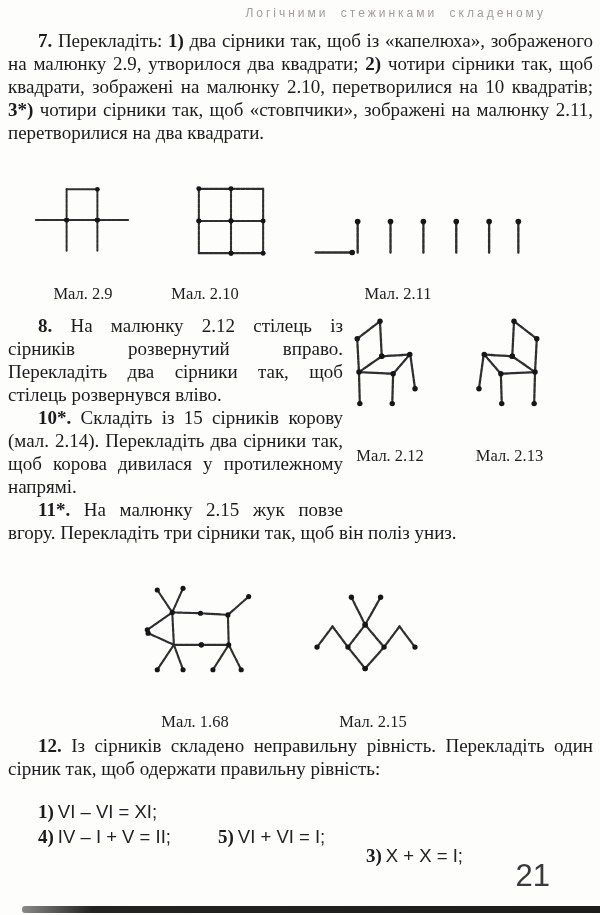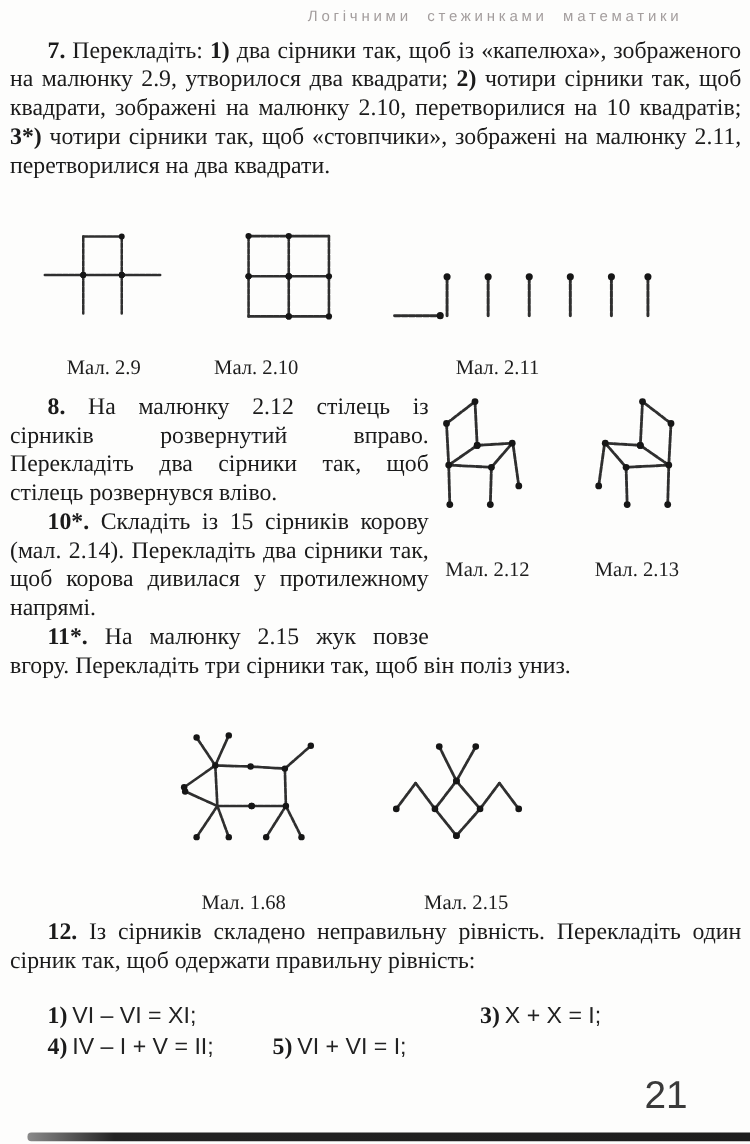--- a/index.html
+++ b/index.html
@@ -28,37 +28,37 @@
   .fig-caption{
     position:absolute;font-size:16.5px;color:#1d1d1d;
     text-align:center;white-space:nowrap;margin-top:13px;
   }
   svg.matchfig line{stroke:#2f2f2f;stroke-width:2.6;stroke-linecap:round;stroke-dasharray:5 1.3;}
   svg.matchfig circle{fill:#161616;stroke:none;}
   .eq-row{position:absolute;left:8px;width:585px;height:25px;}
   #eq-row1{top:801px;}
   #eq-row2{top:826px;}
   .eq-cell{position:absolute;top:0;white-space:nowrap;}
-  .eq-c1{left:30px;} .eq-c2{left:210px;} .eq-c3{left:376px;}
+  .eq-c1{left:30px;} .eq-c2{left:210px;} .eq-c3{left:358px;margin-top:44px;}
   .eq-num{font-weight:bold;font-size:19px;font-family:"Liberation Serif",serif;}
   .eq-expr{font-family:"Liberation Sans",sans-serif;font-size:18.5px;color:#222;}
   .page-number{
     position:absolute;top:858px;right:50px;
     font-family:"Liberation Sans",sans-serif;font-size:31px;color:#3a3a3a;
   }
   .footer-edge{
     position:absolute;left:22px;right:0;bottom:2px;height:7px;
     background:linear-gradient(to right,#8a8a8a,#232323 12%,#1d1d1d);
     border-radius:3px 0 0 3px;
   }
 </style>
 </head>
 <body>
 
-<div class="running-title">Логічними стежинками математики</div>
+<div class="running-title">Логічними стежинками складеному</div>
 
 <p class="para block" id="para7"><b>7.</b> Перекладіть: <b>1)</b> два сірники так, щоб із «капелюха», зображеного на малюнку 2.9, утворилося два квадрати; <b>2)</b> чотири сірники так, щоб квадрати, зображені на малюнку 2.10, перетворилися на 10 квадратів; <b>3*)</b> чотири сірники так, щоб «стовпчики», зображені на малюнку 2.11, перетворилися на два квадрати.</p>
 
 <div class="figure" style="left:32px;top:180px;">
   <svg class="matchfig" width="100" height="77" viewBox="0 0 130 100">
       <line x1="45" y1="12" x2="85" y2="12"></line>
       <line x1="45" y1="12" x2="45" y2="52"></line>
       <line x1="85" y1="12" x2="85" y2="52"></line>
       <line x1="5" y1="52" x2="45" y2="52"></line>
       <line x1="45" y1="52" x2="85" y2="52"></line>

